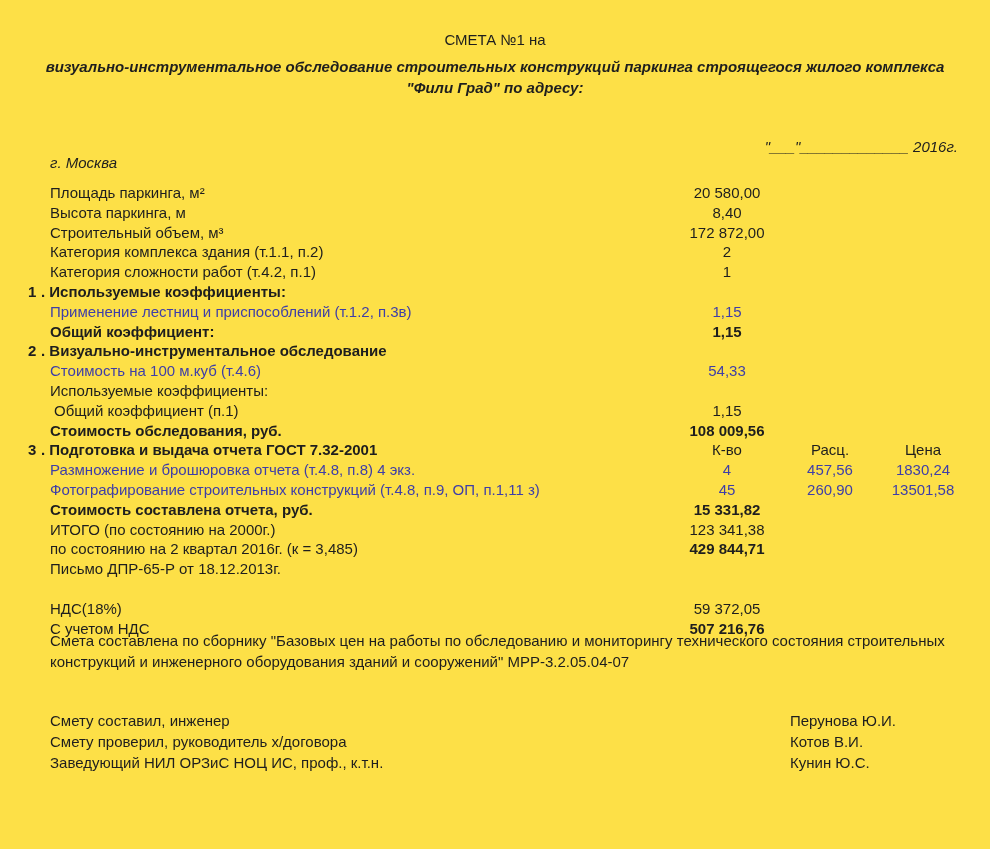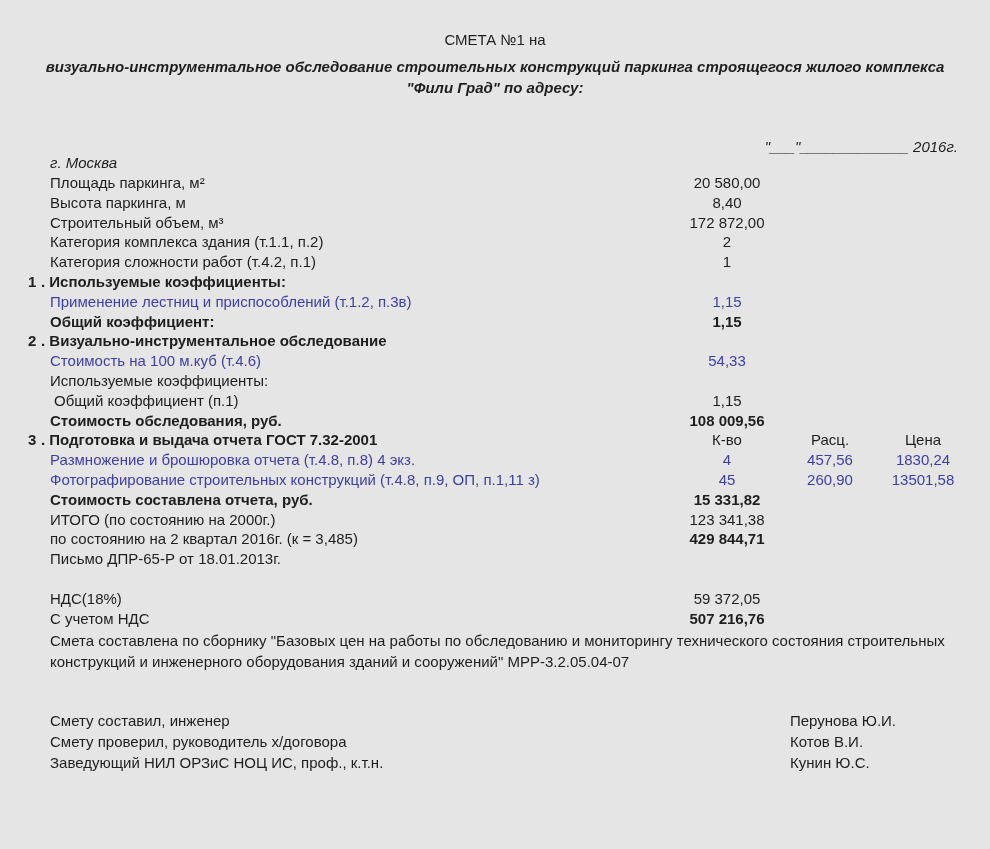--- a/index.html
+++ b/index.html
@@ -1,34 +1,34 @@
 <!DOCTYPE html>
 <html><head>
 <meta charset="utf-8">
 <style>
   html,body{margin:0;padding:0;background:#ffffff;}
   .doc{
     position:relative;
     width:990px;height:849px;
-    background:#e5e5e5;
+    background:#fde047;
     font-family:"Liberation Sans", sans-serif;
     font-size:15px;
     color:#1e1e1e;
     overflow:hidden;
   }
   .abs{position:absolute;}
   .center{left:0;right:0;text-align:center;}
   .title{top:31px;}
   .sub{font-weight:bold;font-style:italic;}
   .sub1{top:58px;}
   .sub2{top:79px;}
   .sub3{top:100px;}
   .cityrow{top:138px;left:50px;font-style:italic;margin-top:16px;}
   .daterow{top:138px;right:32px;font-style:italic;}
-  #rows{position:absolute;top:173px;left:0;width:100%;}
+  #rows{position:absolute;top:183px;left:0;width:100%;}
   .row{position:relative;height:19.8px;line-height:19.8px;white-space:nowrap;}
   .row .num{position:absolute;left:28px;font-weight:bold;}
   .row .label{position:absolute;left:50px;}
   .row .label.withnum{left:41px;}
   .row .label.indent{left:54px;}
   .row .val{position:absolute;left:640px;width:174px;text-align:center;}
   .row .rate{position:absolute;left:786px;width:88px;text-align:center;}
   .row .price{position:absolute;left:874px;width:98px;text-align:center;}
   .b{font-weight:bold;}
   .blue{color:#3e3ea8;}
@@ -128,21 +128,21 @@
       </div>
       <div class="row">
         <span class="label">ИТОГО (по состоянию на 2000г.)</span>
         <span class="val">123 341,38</span>
       </div>
       <div class="row">
         <span class="label">по состоянию на 2 квартал 2016г. (к = 3,485)</span>
         <span class="val b">429 844,71</span>
       </div>
       <div class="row">
-        <span class="label">Письмо ДПР-65-Р от 18.01.2013г.</span>
+        <span class="label">Письмо ДПР-65-Р от 18.12.2013г.</span>
       </div>
       <div class="row"></div>
       <div class="row">
         <span class="label">НДС(18%)</span>
         <span class="val">59 372,05</span>
       </div>
       <div class="row">
         <span class="label">С учетом НДС</span>
         <span class="val b">507 216,76</span>
       </div>

